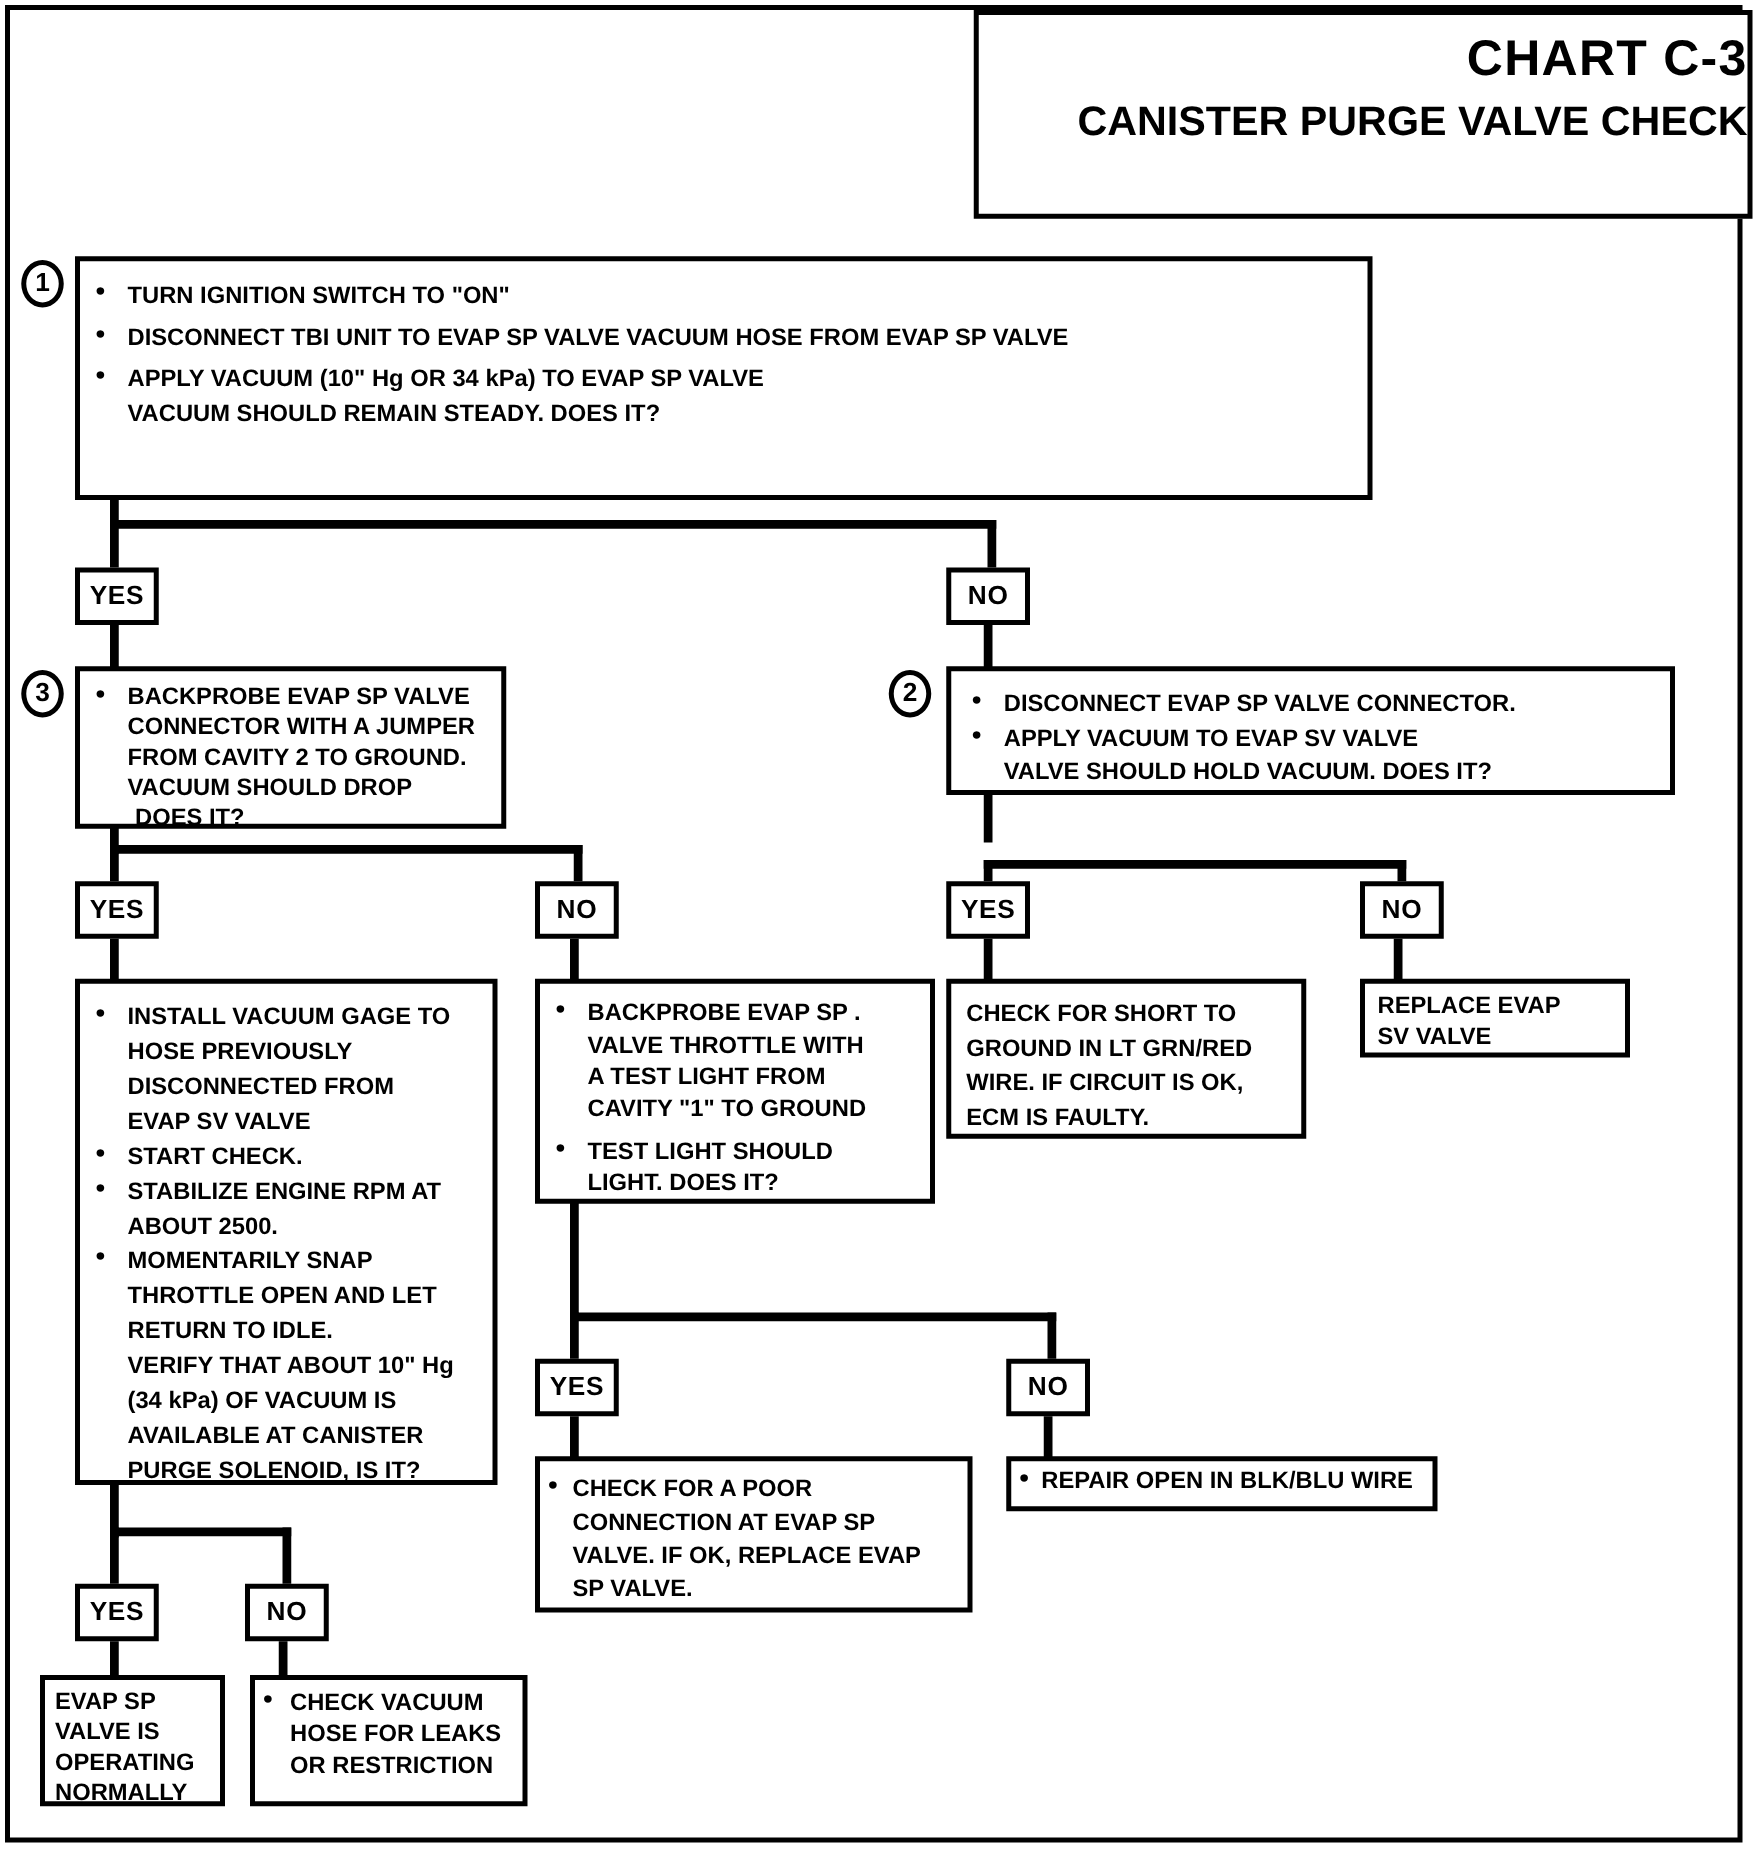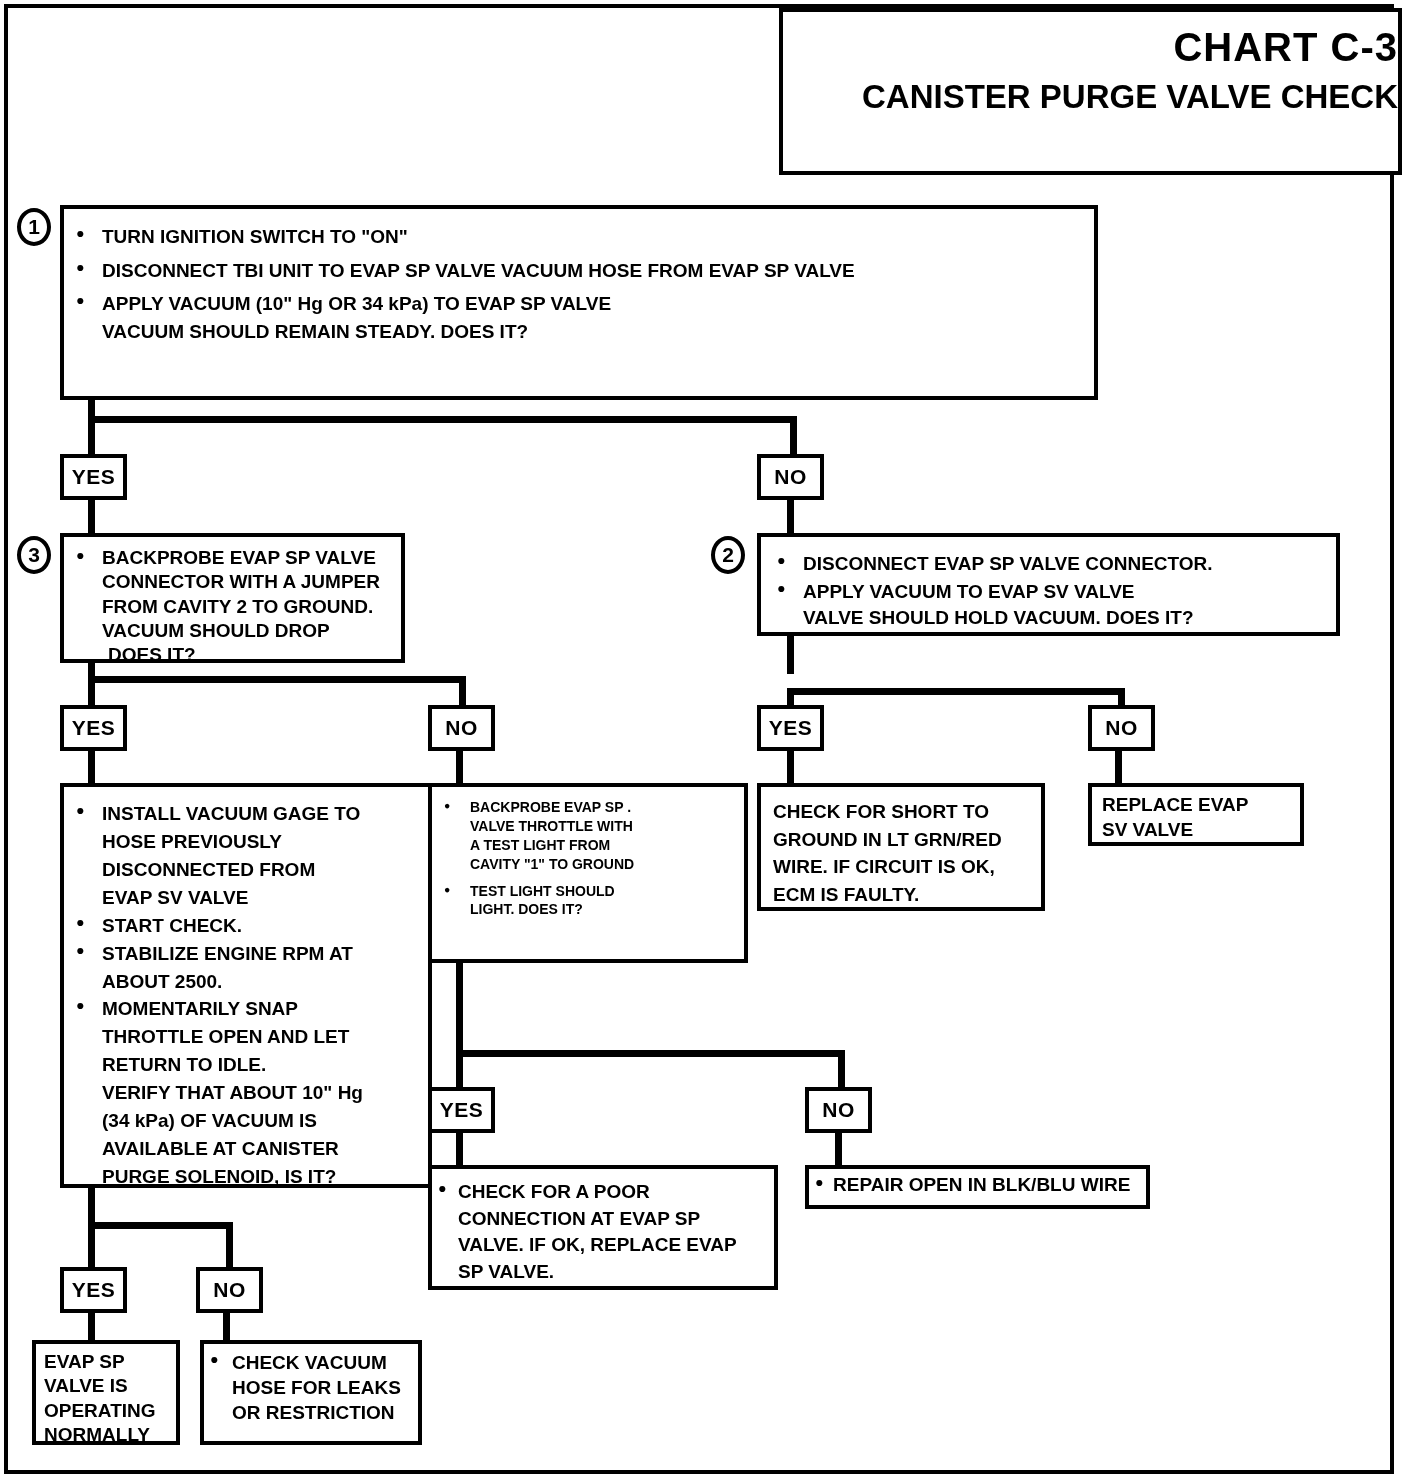--- a/index.html
+++ b/index.html
@@ -180,21 +180,21 @@
   <div class="chip" style="left:757px;top:705px;width:67px;height:46px;">
     <span>YES</span>
   </div>
   <div class="chip" style="left:1088px;top:705px;width:67px;height:46px;">
     <span>NO</span>
   </div>
 
   <div class="ln" style="left:787px;top:749px;width:7px;height:36px;"></div>
   <div class="ln" style="left:1115px;top:749px;width:7px;height:36px;"></div>
 
-  <div class="box" style="left:60px;top:783px;width:372px;height:405px;">
+  <div class="box" style="left:60px;top:783px;width:338px;height:405px;">
     <ul class="blist" style="font-size:19px;margin:13px 0 0 8px;line-height:1.47;">
       <li style="margin-bottom:0;">
         <span>INSTALL VACUUM GAGE TO</span>
       </li>
       <li class="nobullet" style="margin-bottom:0;">HOSE PREVIOUSLY</li>
       <li class="nobullet" style="margin-bottom:0;">DISCONNECTED FROM</li>
       <li class="nobullet" style="margin-bottom:0;">EVAP SV VALVE</li>
       <li style="margin-bottom:0;">START CHECK.</li>
       <li style="margin-bottom:0;">
         <span>STABILIZE ENGINE RPM AT</span>
@@ -206,21 +206,21 @@
       <li class="nobullet" style="margin-bottom:0;">THROTTLE OPEN AND LET</li>
       <li class="nobullet" style="margin-bottom:0;">RETURN TO IDLE.</li>
       <li class="nobullet" style="margin-bottom:0;">VERIFY THAT ABOUT 10" Hg</li>
       <li class="nobullet" style="margin-bottom:0;">(34 kPa) OF VACUUM IS</li>
       <li class="nobullet" style="margin-bottom:0;">AVAILABLE AT CANISTER</li>
       <li class="nobullet" style="margin-bottom:0;">PURGE SOLENOID, IS IT?</li>
     </ul>
   </div>
 
   <div class="box" style="left:428px;top:783px;width:320px;height:180px;">
-    <ul class="blist" style="font-size:14px;margin:11px 0 0 8px;line-height:1.35;">
+    <ul class="blist" style="font-size:19px;margin:11px 0 0 8px;line-height:1.35;">
       <li style="margin-bottom:0;">
         <span>BACKPROBE EVAP SP .</span>
       </li>
       <li class="nobullet" style="margin-bottom:0;">VALVE THROTTLE WITH</li>
       <li class="nobullet" style="margin-bottom:0;">A TEST LIGHT FROM</li>
       <li class="nobullet" style="margin-bottom:8px;">CAVITY "1" TO GROUND</li>
       <li style="margin-bottom:0;">
         <span>TEST LIGHT SHOULD</span>
       </li>
       <li class="nobullet" style="margin-bottom:0;">LIGHT.  DOES IT?</li>

